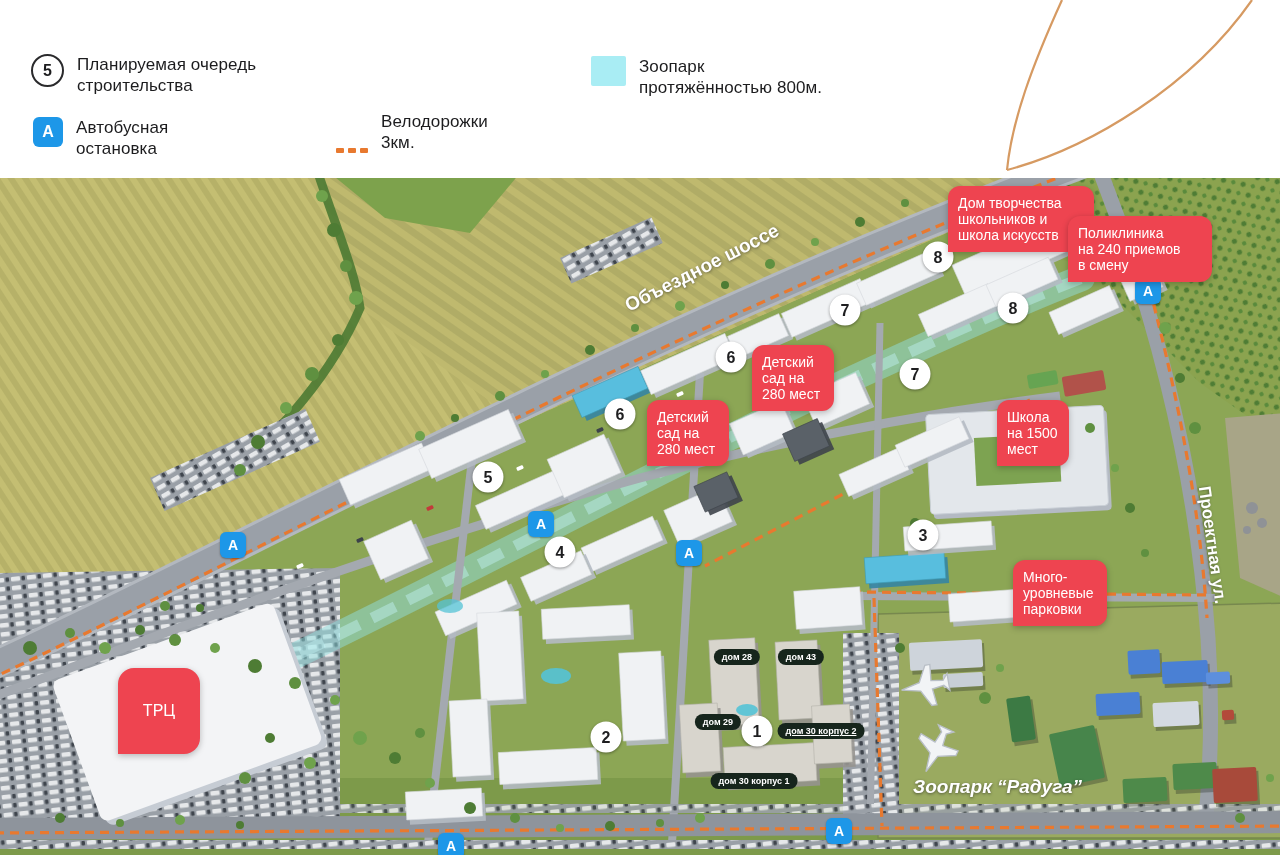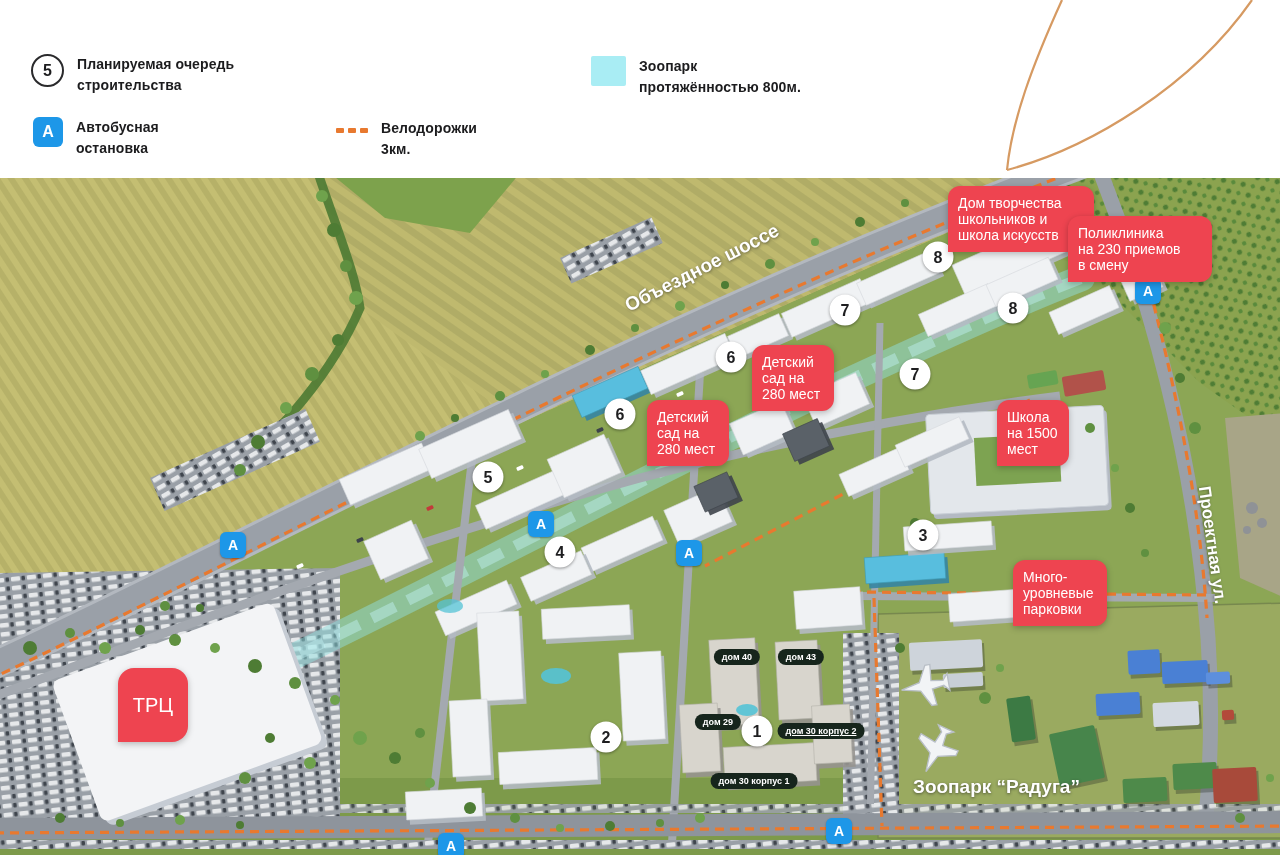--- a/index.html
+++ b/index.html
@@ -2,21 +2,21 @@
 <html><head>
 <meta charset="utf-8">
 <style>
   html,body{margin:0;padding:0;background:#fff;}
   .stage{position:relative;width:1280px;height:855px;overflow:hidden;background:#ffffff;
          font-family:"Liberation Sans",sans-serif;}
 
   
   .header{position:absolute;left:0;top:0;width:1280px;height:178px;background:#ffffff;z-index:5;}
   .lg-item{position:absolute;display:flex;gap:13px;align-items:flex-start;}
-  .lg-text{font-size:14px;line-height:21px;color:#1c1c1e;font-weight:700;letter-spacing:.1px;}
+  .lg-text{font-size:17px;line-height:21px;color:#1c1c1e;font-weight:400;letter-spacing:.1px;}
   .lg-circle{width:29px;height:29px;border:2px solid #2a2a2c;border-radius:50%;background:#fff;
              display:flex;align-items:center;justify-content:center;font-size:16px;font-weight:600;color:#1c1c1e;flex:0 0 auto;}
   .lg-red{width:30px;height:30px;background:#ee4450;border-radius:10px 10px 10px 0;flex:0 0 auto;}
   .lg-cyan{width:35px;height:30px;background:#a9edf4;border-radius:2px;flex:0 0 auto;}
   .lg-blue{width:30px;height:30px;background:#1d97e8;border-radius:6px;display:flex;align-items:center;
            justify-content:center;color:#fff;font-size:16px;font-weight:700;flex:0 0 auto;}
   .lg-dash{display:flex;gap:4px;margin-top:10px;flex:0 0 auto;}
   .lg-dash span{width:8px;height:5px;background:#e8792f;border-radius:1px;}
 
   
@@ -31,28 +31,28 @@
 
   .phase{position:absolute;width:31px;height:31px;border-radius:50%;background:#ffffff;color:#1e1e20;
          display:flex;align-items:center;justify-content:center;font-size:16px;font-weight:700;
          transform:translate(-50%,-50%);box-shadow:0 1px 3px rgba(0,0,0,.4);z-index:6;}
   .busstop{position:absolute;width:26px;height:26px;border-radius:6px;background:#1d97e8;color:#fff;
            display:flex;align-items:center;justify-content:center;font-size:14px;font-weight:700;
            transform:translate(-50%,-50%);box-shadow:0 1px 2px rgba(0,0,0,.35);z-index:6;}
   .redlabel{position:absolute;background:#ee4450;color:#ffffff;font-size:14px;font-weight:400;line-height:16px;
             padding:9px 10px;border-radius:12px 12px 12px 0;white-space:pre-line;
             box-shadow:0 2px 6px rgba(0,0,0,.25);z-index:7;}
-  .redlabel.trc{display:flex;align-items:center;justify-content:center;font-size:20px;
-                border-radius:16px 16px 16px 0;padding:6px;}
+  .redlabel.trc{display:flex;align-items:center;justify-content:center;font-size:16px;
+                border-radius:16px 16px 16px 0;padding:12px;}
   .housepill{position:absolute;background:#16251c;color:#fff;font-size:9px;font-weight:700;
              padding:3px 8px;border-radius:8px;transform:translate(-50%,-50%);white-space:nowrap;z-index:6;}
   .roadlabel{position:absolute;color:#ffffff;font-weight:700;white-space:nowrap;
              text-shadow:0 1px 3px rgba(30,30,30,.55);z-index:5;}
   .arealabel{position:absolute;color:#ffffff;font-weight:700;white-space:nowrap;
-             text-shadow:0 1px 3px rgba(30,30,30,.6);z-index:5;}
+             text-shadow:0 1px 3px rgba(30,30,30,.6);z-index:5;font-style:italic;}
 </style>
 </head>
 <body>
 
 <div class="stage">
 
   <div class="header">
 
     <div class="lg-item" style="left:31px;top:54px;">
       <div class="lg-circle">
@@ -67,21 +67,21 @@
       <div class="lg-text"><span>Зоопарк</span><br><span>протяжённостью 800м.</span></div>
     </div>
 
     <div class="lg-item" style="left:33px;top:117px;">
       <div class="lg-blue">
           <span>А</span>
         </div>
       <div class="lg-text"><span>Автобусная</span><br><span>остановка</span></div>
     </div>
 
-    <div class="lg-item" style="left:336px;top:118px;">
+    <div class="lg-item" style="left:336px;top:111px;align-items:flex-end;">
       <div class="lg-dash">
           <span></span>
           <span></span>
           <span></span>
         </div>
       <div class="lg-text"><span>Велодорожки</span><br><span>3км.</span></div>
     </div>
 
     <svg class="logo-curves" width="300" height="185" viewBox="0 0 300 185">
       <path d="M82,0 C52,66 32,120 27,170" fill="none" stroke="#d69a62" stroke-width="2.2"></path>
@@ -496,36 +496,36 @@
         <div class="busstop" style="left: 1148px; top: 113px;">А</div>
         <div class="busstop" style="left: 233px; top: 367px;">А</div>
         <div class="busstop" style="left: 541px; top: 346px;">А</div>
         <div class="busstop" style="left: 689px; top: 375px;">А</div>
         <div class="busstop" style="left: 839px; top: 653px;">А</div>
         <div class="busstop" style="left: 451px; top: 668px;">А</div>
         <div class="redlabel" style="left: 948px; top: 8px; width: 126px;">Дом творчества
 школьников и
 школа искусств</div>
         <div class="redlabel" style="left: 1068px; top: 38px; width: 124px;">Поликлиника
-на 230 приемов
+на 240 приемов
 в смену</div>
         <div class="redlabel" style="left: 752px; top: 167px; width: 62px;">Детский
 сад на
 280 мест</div>
         <div class="redlabel" style="left: 647px; top: 222px; width: 62px;">Детский
 сад на
 280 мест</div>
         <div class="redlabel" style="left: 997px; top: 222px; width: 52px;">Школа
 на 1500
 мест</div>
         <div class="redlabel" style="left: 1013px; top: 382px; width: 74px;">Много-
 уровневые
 парковки</div>
         <div class="redlabel trc" style="left: 118px; top: 490px; width: 58px; height: 62px;">ТРЦ</div>
-        <div class="housepill" style="left: 737px; top: 479px;">дом 40</div>
+        <div class="housepill" style="left: 737px; top: 479px;">дом 28</div>
         <div class="housepill" style="left: 801px; top: 479px;">дом 43</div>
         <div class="housepill" style="left: 718px; top: 544px;">дом 29</div>
         <div class="housepill" style="left: 821px; top: 553px; text-decoration: underline;">дом 30 корпус 2</div>
         <div class="housepill" style="left: 754px; top: 603px;">дом 30 корпус 1</div>
         <div class="roadlabel" style="left: 702px; top: 90px; font-size: 19px; transform: translate(-50%, -50%) rotate(-27deg);">Объездное шоссе</div>
         <div class="roadlabel" style="left: 1212px; top: 367px; font-size: 17px; transform: translate(-50%, -50%) rotate(82deg);">Проектная ул.</div>
         <div class="arealabel" style="left: 913px; top: 598px; font-size: 19px;">Зоопарк “Радуга”</div>
       </div>
   </div>
 </div>

